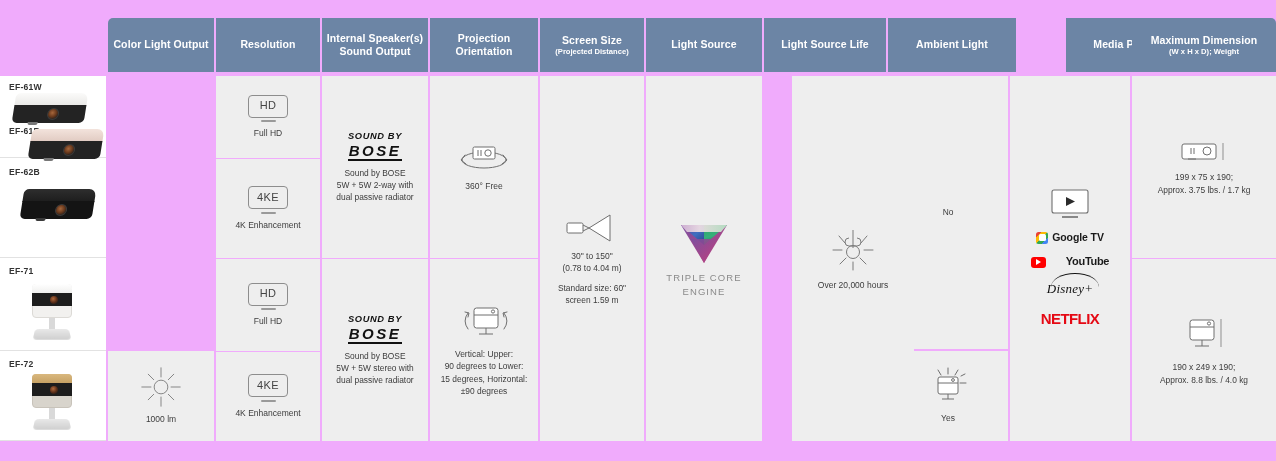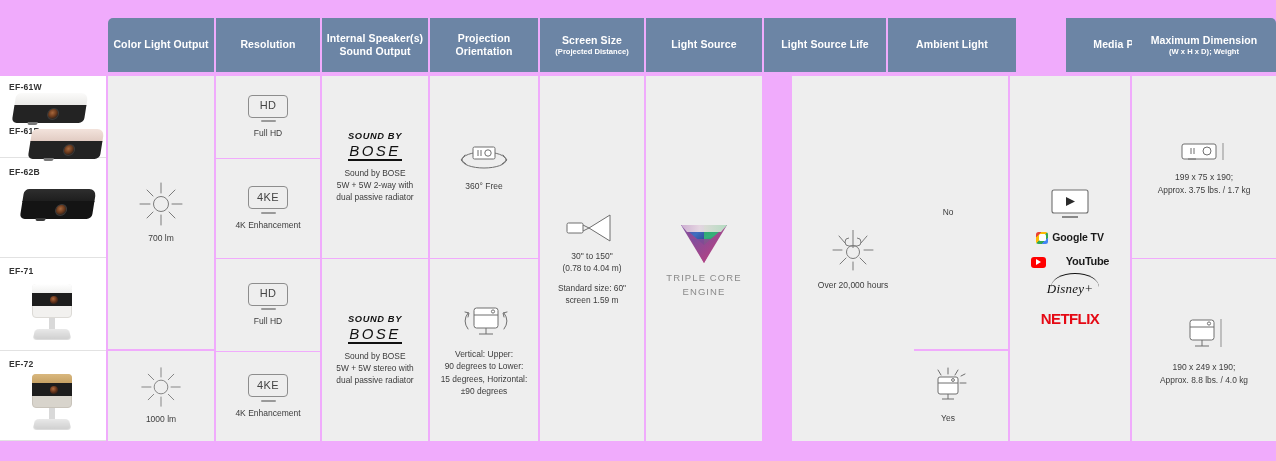--- a/index.html
+++ b/index.html
@@ -148,21 +148,21 @@
     margin-top: 2.5px; border-radius: 1px;
   }
 
   .bose-wrap { text-align: center; }
   .bose-l1 {
     font-family: "Liberation Sans", sans-serif;
     font-weight: bold; font-style: italic;
     font-size: 9.3px; letter-spacing: .6px; color: #111;
   }
   .bose-l2 {
-    font-weight: normal; font-style: italic;
+    font-weight: bold; font-style: italic;
     font-size: 15px; letter-spacing: 2.5px; color: #111;
     line-height: 1; margin-top: -1px;
   }
   .bose-rule { height: 2px; background: #111; margin: 1px 0 6px 0; }
 
   .gtv-row { display: flex; align-items: center; gap: 4px; margin-top: 9px; }
   .gtv-sq {
     width: 12px; height: 12px; border-radius: 2.5px;
     background:
       linear-gradient(135deg, #ea4335 0%, #ea4335 25%, #fbbc05 25%, #fbbc05 50%,
@@ -309,38 +309,20 @@
   <div class="prodname" style="top:359px;">EF-72</div>
   <div class="proj-cube" style="left:24px; top:368px;">
     <div class="body" style="background:#d8d4cc;border-color:#c8c3ba;"></div>
     <div class="lid" style="background:linear-gradient(180deg,#d9b87e,#c29c5e);"></div>
     <div class="band"></div>
     <div class="clens"></div>
     <div class="neck"></div>
     <div class="base"></div>
   </div>
 
-  <div class="cell" style="left:108px; top:76px; width:106px; height:273px;">
-    <div>
-      <svg class="ico" width="46" height="46" viewBox="0 0 46 46">
-        <circle cx="23" cy="23" r="7.5" fill="none" stroke="#7b7b7b" stroke-width="1"></circle>
-        <g stroke="#7b7b7b" stroke-width="1" stroke-linecap="round">
-          <line x1="23" y1="2" x2="23" y2="12"></line>
-          <line x1="23" y1="34" x2="23" y2="44"></line>
-          <line x1="2" y1="23" x2="12" y2="23"></line>
-          <line x1="34" y1="23" x2="44" y2="23"></line>
-          <line x1="9" y1="9" x2="15" y2="15"></line>
-          <line x1="31" y1="31" x2="37" y2="37"></line>
-          <line x1="37" y1="9" x2="31" y2="15"></line>
-          <line x1="15" y1="31" x2="9" y2="37"></line>
-        </g>
-      </svg>
-    </div>
-    <div class="lbl">700 lm</div>
-  </div>
 
   <div class="cell" style="left:108px; top:351px; width:106px; height:90px;">
     <div>
       <svg class="ico" width="42" height="42" viewBox="0 0 46 46">
         <circle cx="23" cy="23" r="7.5" fill="none" stroke="#7b7b7b" stroke-width="1"></circle>
         <g stroke="#7b7b7b" stroke-width="1" stroke-linecap="round">
           <line x1="23" y1="2" x2="23" y2="12"></line>
           <line x1="23" y1="34" x2="23" y2="44"></line>
           <line x1="2" y1="23" x2="12" y2="23"></line>
           <line x1="34" y1="23" x2="44" y2="23"></line>

